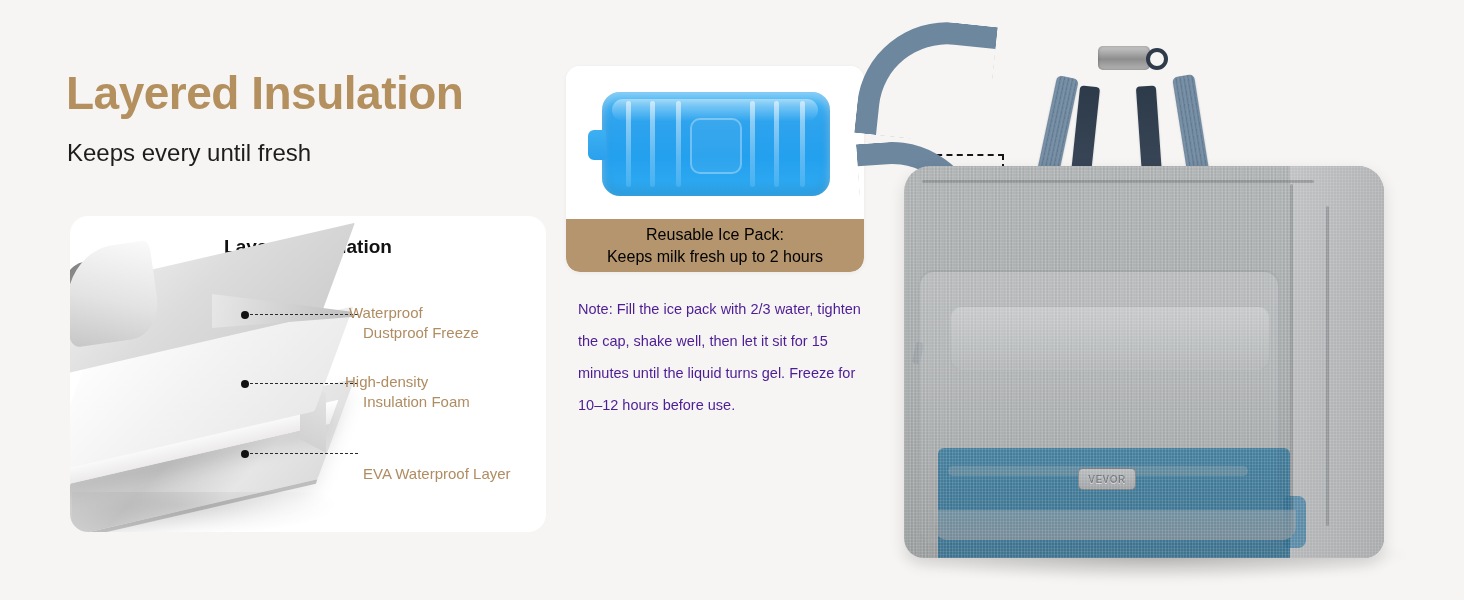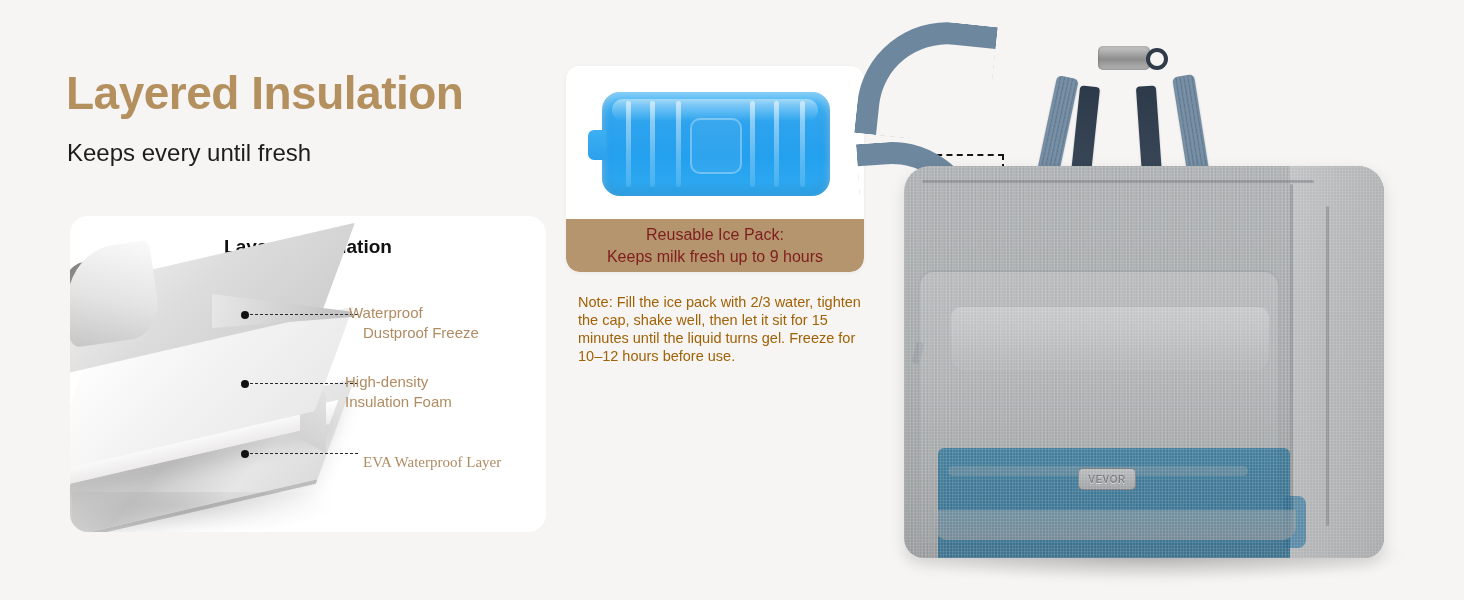--- a/index.html
+++ b/index.html
@@ -170,32 +170,32 @@
     border-radius: 14px;
   }
   .icepack .cap {
     position: absolute; left: -14px; top: 38px; width: 18px; height: 30px;
     background: linear-gradient(180deg,#3cb0f2,#2ba0ed);
     border-radius: 6px 3px 3px 6px;
   }
   .ice-caption {
     position: absolute; left: 0; bottom: 0; width: 298px; height: 53px;
     background: #b4956e;
-    color: #7f1d1d;
+    color: #000000;
     display: flex; flex-direction: column; align-items: center; justify-content: center;
     border-radius: 0 0 14px 14px;
   }
   .ice-caption div { font-size: 16px; line-height: 22px; white-space: nowrap; }
 
   
   .note {
     position: absolute; left: 578px; top: 293px;
     width: 294px;
-    font-size: 14.5px; line-height: 18px;
-    color: #a16207;
+    font-size: 14.5px; line-height: 32px;
+    color: #4c1d95;
   }
 
   
   .conn-h {
     position: absolute; left: 864px; top: 154px; width: 140px; height: 0;
     border-top: 2px dashed #161616;
   }
   .conn-v {
     position: absolute; left: 1002px; top: 154px; width: 0; height: 164px;
     border-left: 2px dashed #161616;
@@ -366,47 +366,47 @@
       <span class="dot"></span>
       <span class="dash" style="width:108px;"></span>
       <span class="clabel" style="left:108px; top:-8px;">Waterproof</span>
       <span class="clabel" style="left:122px; top:12px;">Dustproof Freeze</span>
     </div>
 
     <div class="callout" style="left:171px; top:164px;">
       <span class="dot"></span>
       <span class="dash" style="width:108px;"></span>
       <span class="clabel" style="left:104px; top:-8px;">High-density</span>
-      <span class="clabel" style="left:104px; top:12px;">Insulation Foam</span>
+      <span class="clabel" style="left:122px; top:12px;">Insulation Foam</span>
     </div>
 
     <div class="callout" style="left:171px; top:234px;">
       <span class="dot"></span>
       <span class="dash" style="width:108px;"></span>
-      <span class="clabel" style="left:122px; top:2px;font-family:Liberation Serif, serif;">EVA Waterproof Layer</span>
+      <span class="clabel" style="left:122px; top:14px;">EVA Waterproof Layer</span>
     </div>
   </div>
 
   <div class="ice-card">
     <div class="ice-photo">
       <div class="icepack">
         <div class="cap"></div>
         <div class="gloss"></div>
         <div class="rib" style="left:24px;"></div>
         <div class="rib" style="left:48px;"></div>
         <div class="rib" style="left:74px;"></div>
         <div class="rib" style="left:148px;"></div>
         <div class="rib" style="left:172px;"></div>
         <div class="rib" style="left:198px;"></div>
         <div class="panel"></div>
       </div>
     </div>
     <div class="ice-caption">
       <div>Reusable Ice Pack:</div>
-      <div>Keeps milk fresh up to 9 hours</div>
+      <div>Keeps milk fresh up to 2 hours</div>
     </div>
   </div>
 
   <div class="note">Note: Fill the ice pack with 2/3 water, tighten the cap, shake well, then let it sit for 15 minutes until the liquid turns gel. Freeze for 10–12 hours before use.</div>
 
   <div class="conn-h"></div>
   <div class="conn-v"></div>
   <div class="conn-dot"></div>
 
   <div class="bag-wrap">

